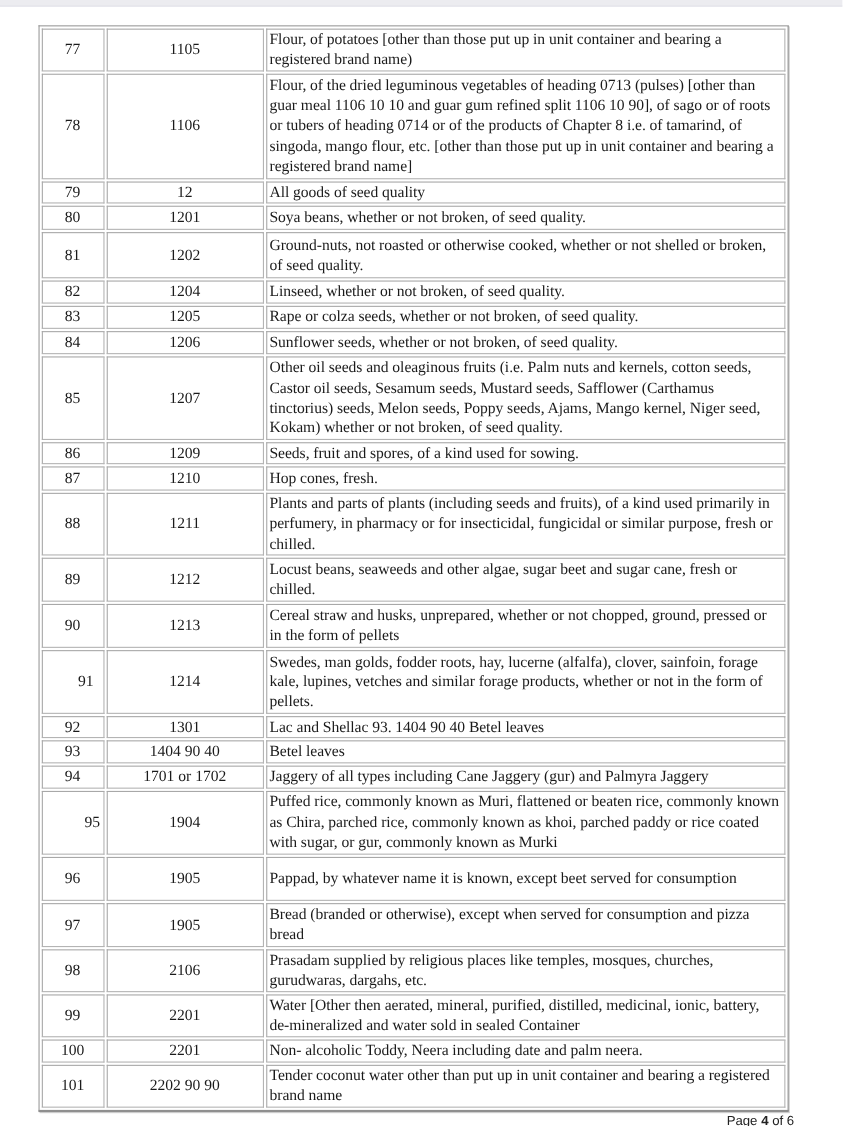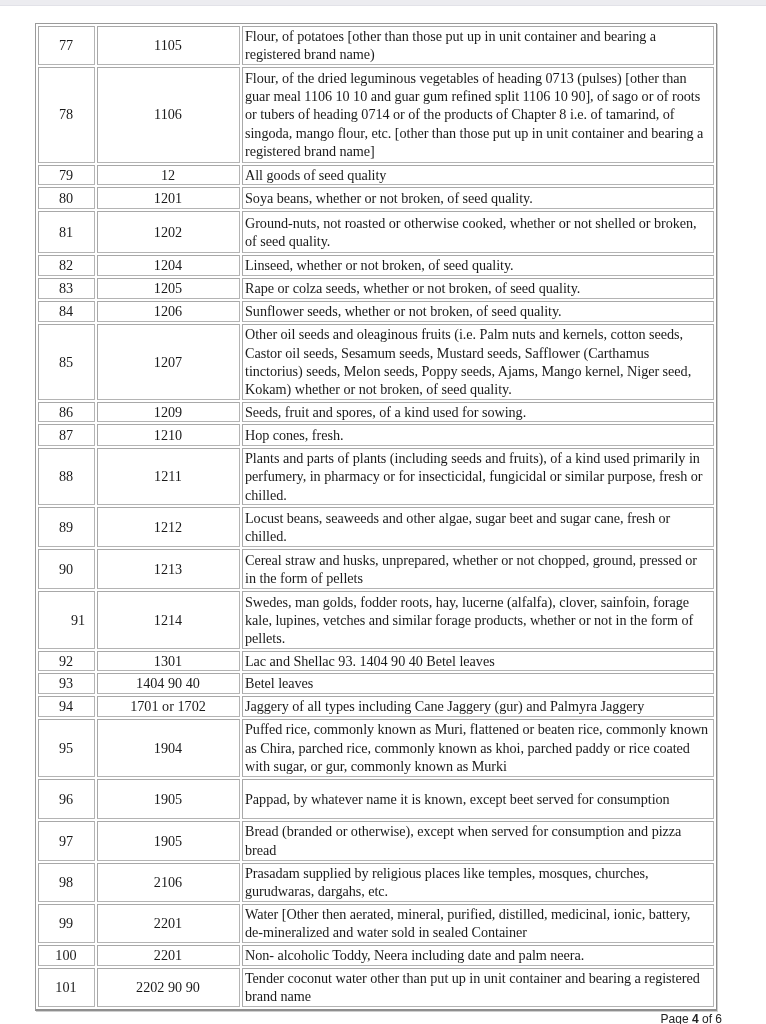--- a/index.html
+++ b/index.html
@@ -136,21 +136,21 @@
         <td class="c-sno" style="height: 18px;">93</td>
         <td class="c-code" style="height: 18px;">1404 90 40</td>
         <td class="c-desc" style="height: 18px;">Betel leaves</td>
       </tr>
       <tr>
         <td class="c-sno" style="height: 19px;">94</td>
         <td class="c-code" style="height: 19px;">1701 or 1702</td>
         <td class="c-desc" style="height: 19px;">Jaggery of all types including Cane Jaggery (gur) and Palmyra Jaggery</td>
       </tr>
       <tr>
-        <td class="c-sno" style="height: 56px;">95</td>
+        <td class="c-sno" style="height: 56px; text-align: right;">95</td>
         <td class="c-code" style="height: 56px;">1904</td>
         <td class="c-desc" style="height: 56px;">Puffed rice, commonly known as Muri, flattened or beaten rice, commonly known as Chira, parched rice, commonly known as khoi, parched paddy or rice coated with sugar, or gur, commonly known as Murki</td>
       </tr>
       <tr>
         <td class="c-sno" style="height: 38px;">96</td>
         <td class="c-code" style="height: 38px;">1905</td>
         <td class="c-desc" style="height: 38px;">Pappad, by whatever name it is known, except beet served for consumption</td>
       </tr>
       <tr>
         <td class="c-sno" style="height: 38px;">97</td>

